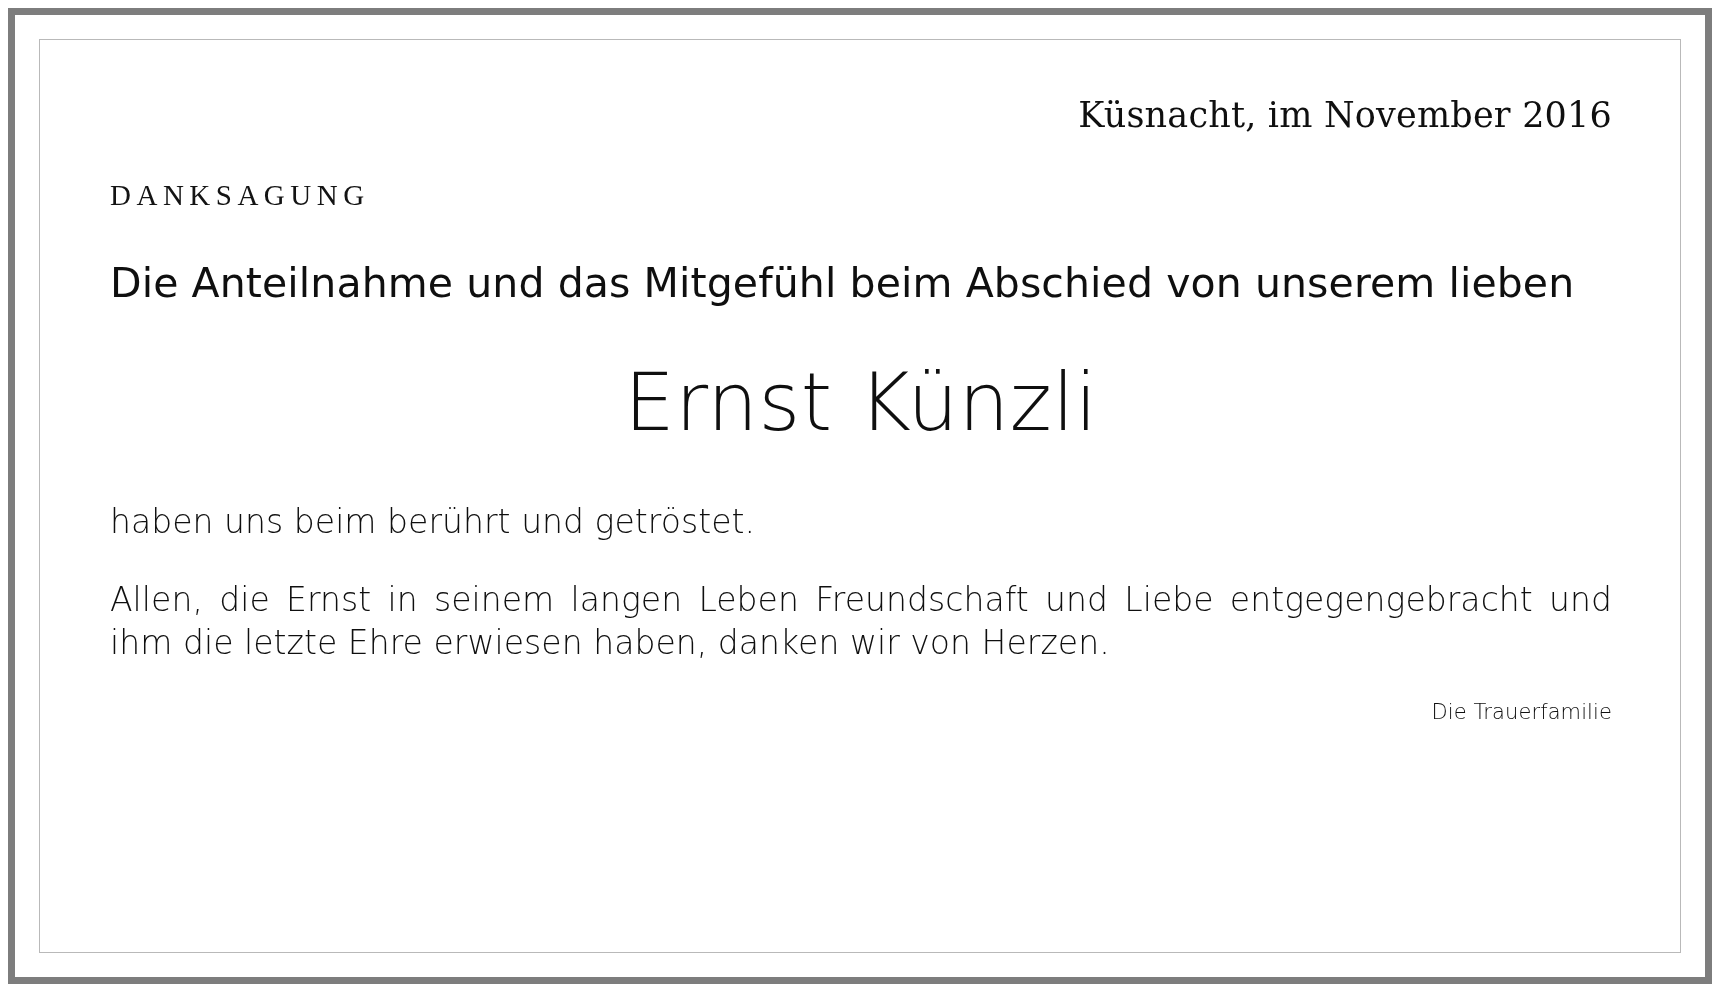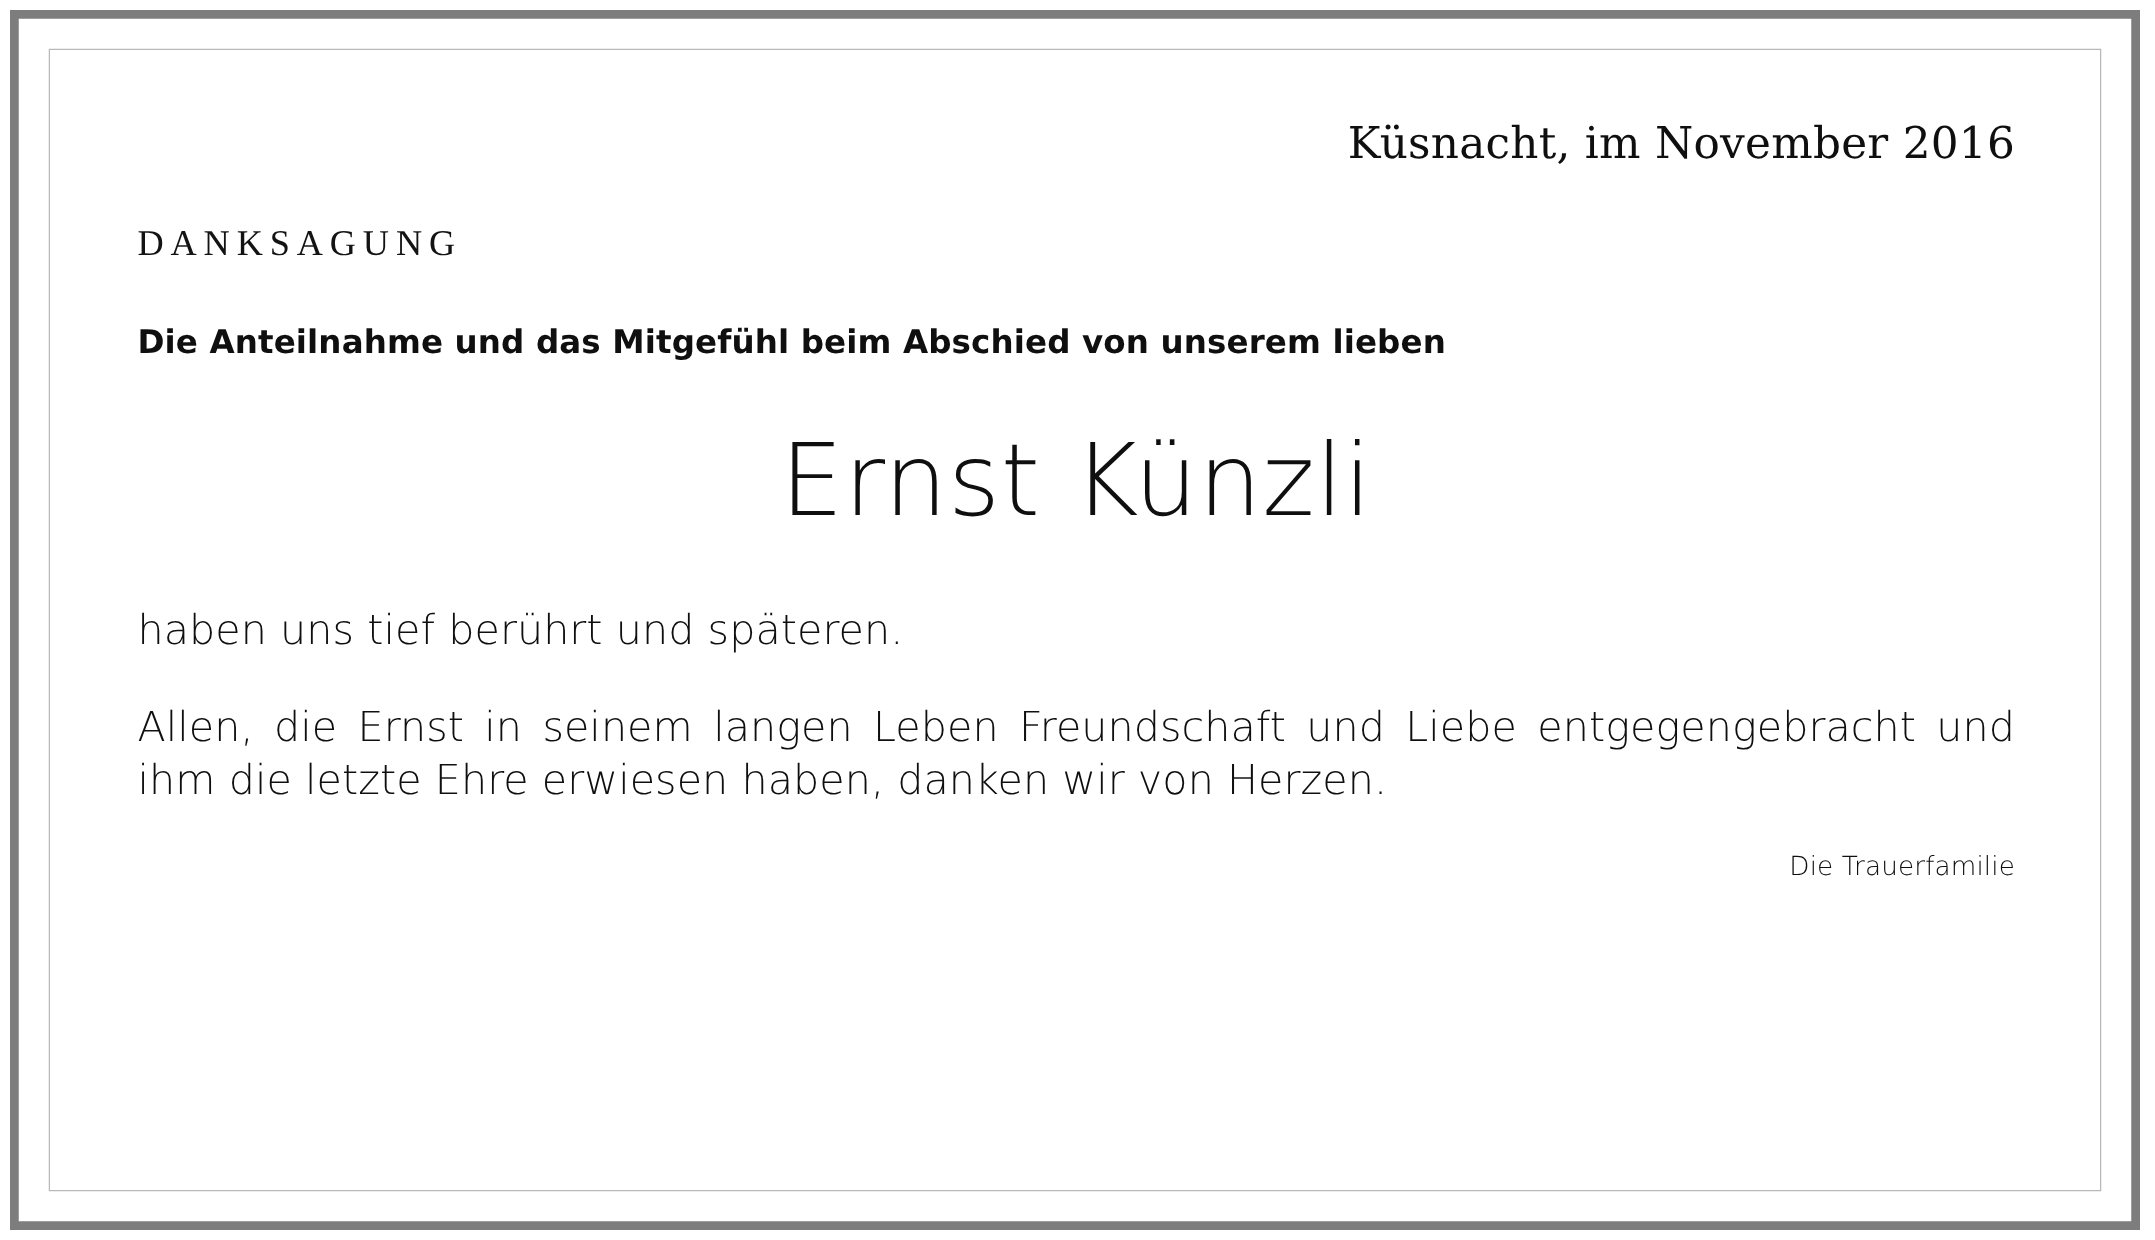--- a/index.html
+++ b/index.html
@@ -60,22 +60,22 @@
   }
   .heading {
     font-family: Liberation Serif, serif;
     font-size: 29px;
     letter-spacing: 5.5px;
     margin-top: 43px;
     color: #131313;
   }
   .lead {
     font-family: "DejaVu Sans", sans-serif;
-    font-weight: 700;
-    font-size: 26px;
+    font-weight: 400;
+    font-size: 41px;
     margin-top: 46px;
     line-height: 1.25;
     letter-spacing: 0.1px;
   }
   .name {
     text-align: center;
     font-family: "DejaVu Sans", sans-serif;
     font-weight: 300;
     font-size: 80px;
     line-height: 1.05;
@@ -114,21 +114,21 @@
       <div class="content">
 
         <div class="dateline">Küsnacht, im November 2016</div>
 
         <div class="heading">DANKSAGUNG</div>
 
         <div class="lead">Die Anteilnahme und das Mitgefühl beim Abschied von unserem lieben</div>
 
         <div class="name">Ernst Künzli</div>
 
-        <div class="para p-first">haben uns tief berührt und späteren.</div>
+        <div class="para p-first">haben uns beim berührt und getröstet.</div>
 
 
 
         <div class="para justify">Allen, die Ernst in seinem langen Leben Freundschaft und Liebe entgegengebracht und ihm die letzte Ehre erwiesen haben, danken wir von Herzen.</div>
 
         <div class="signature">Die Trauerfamilie</div>
 
       </div>
     </div>
   </div>

